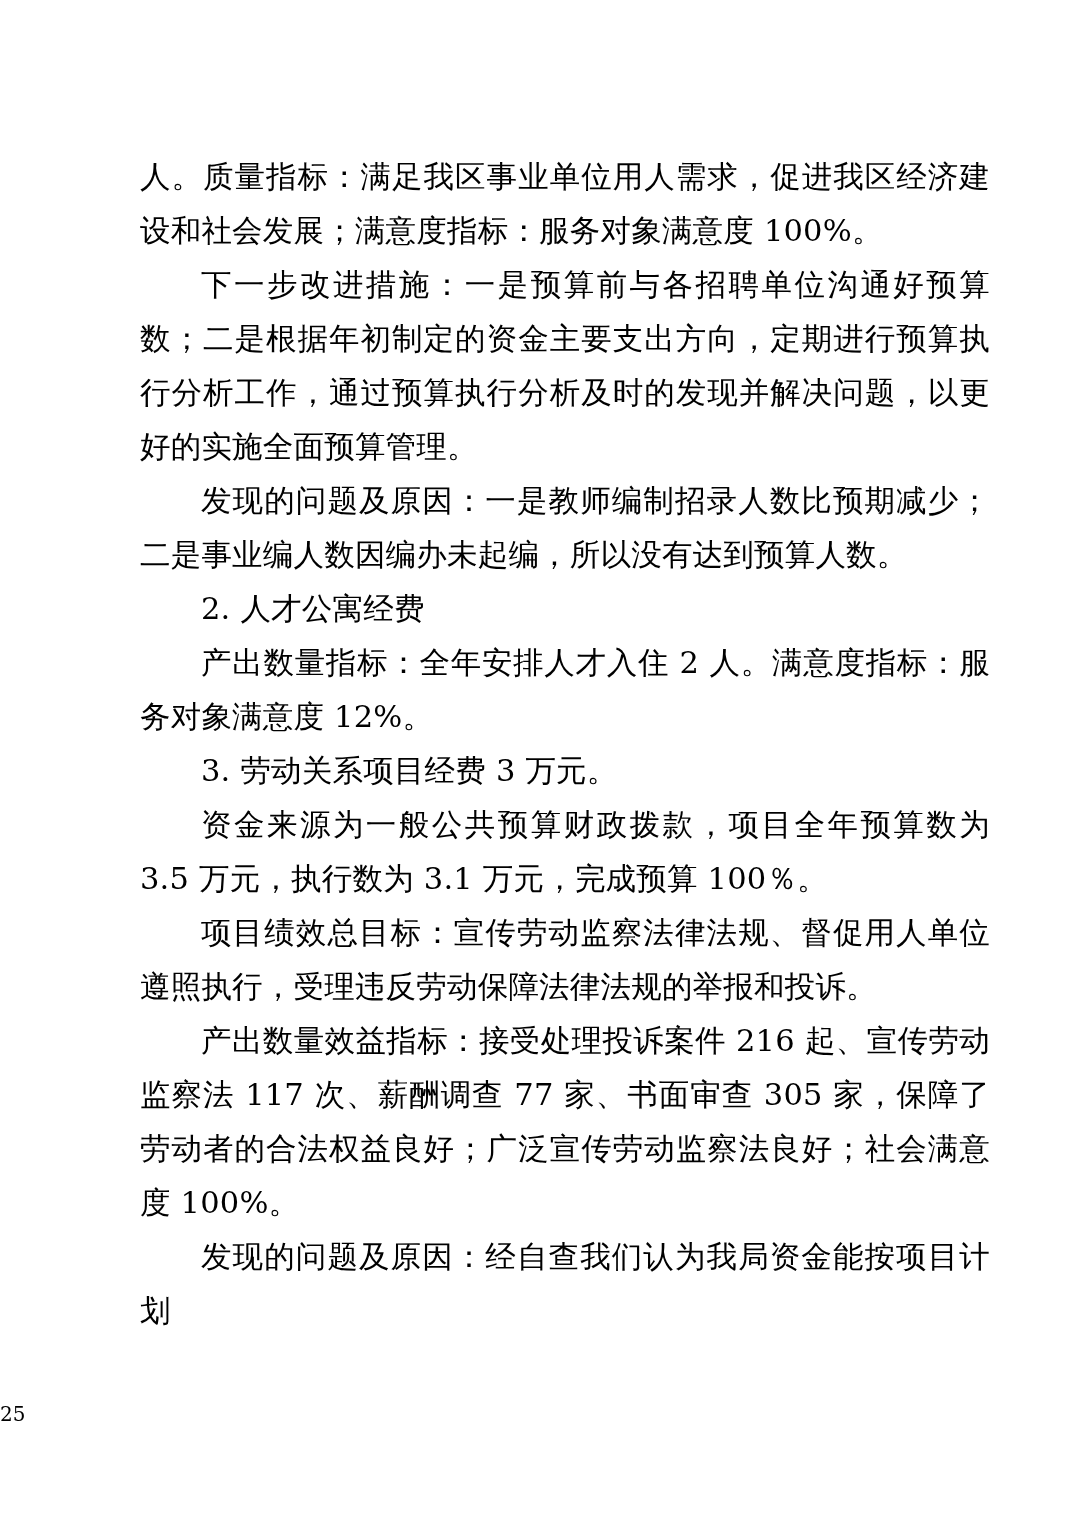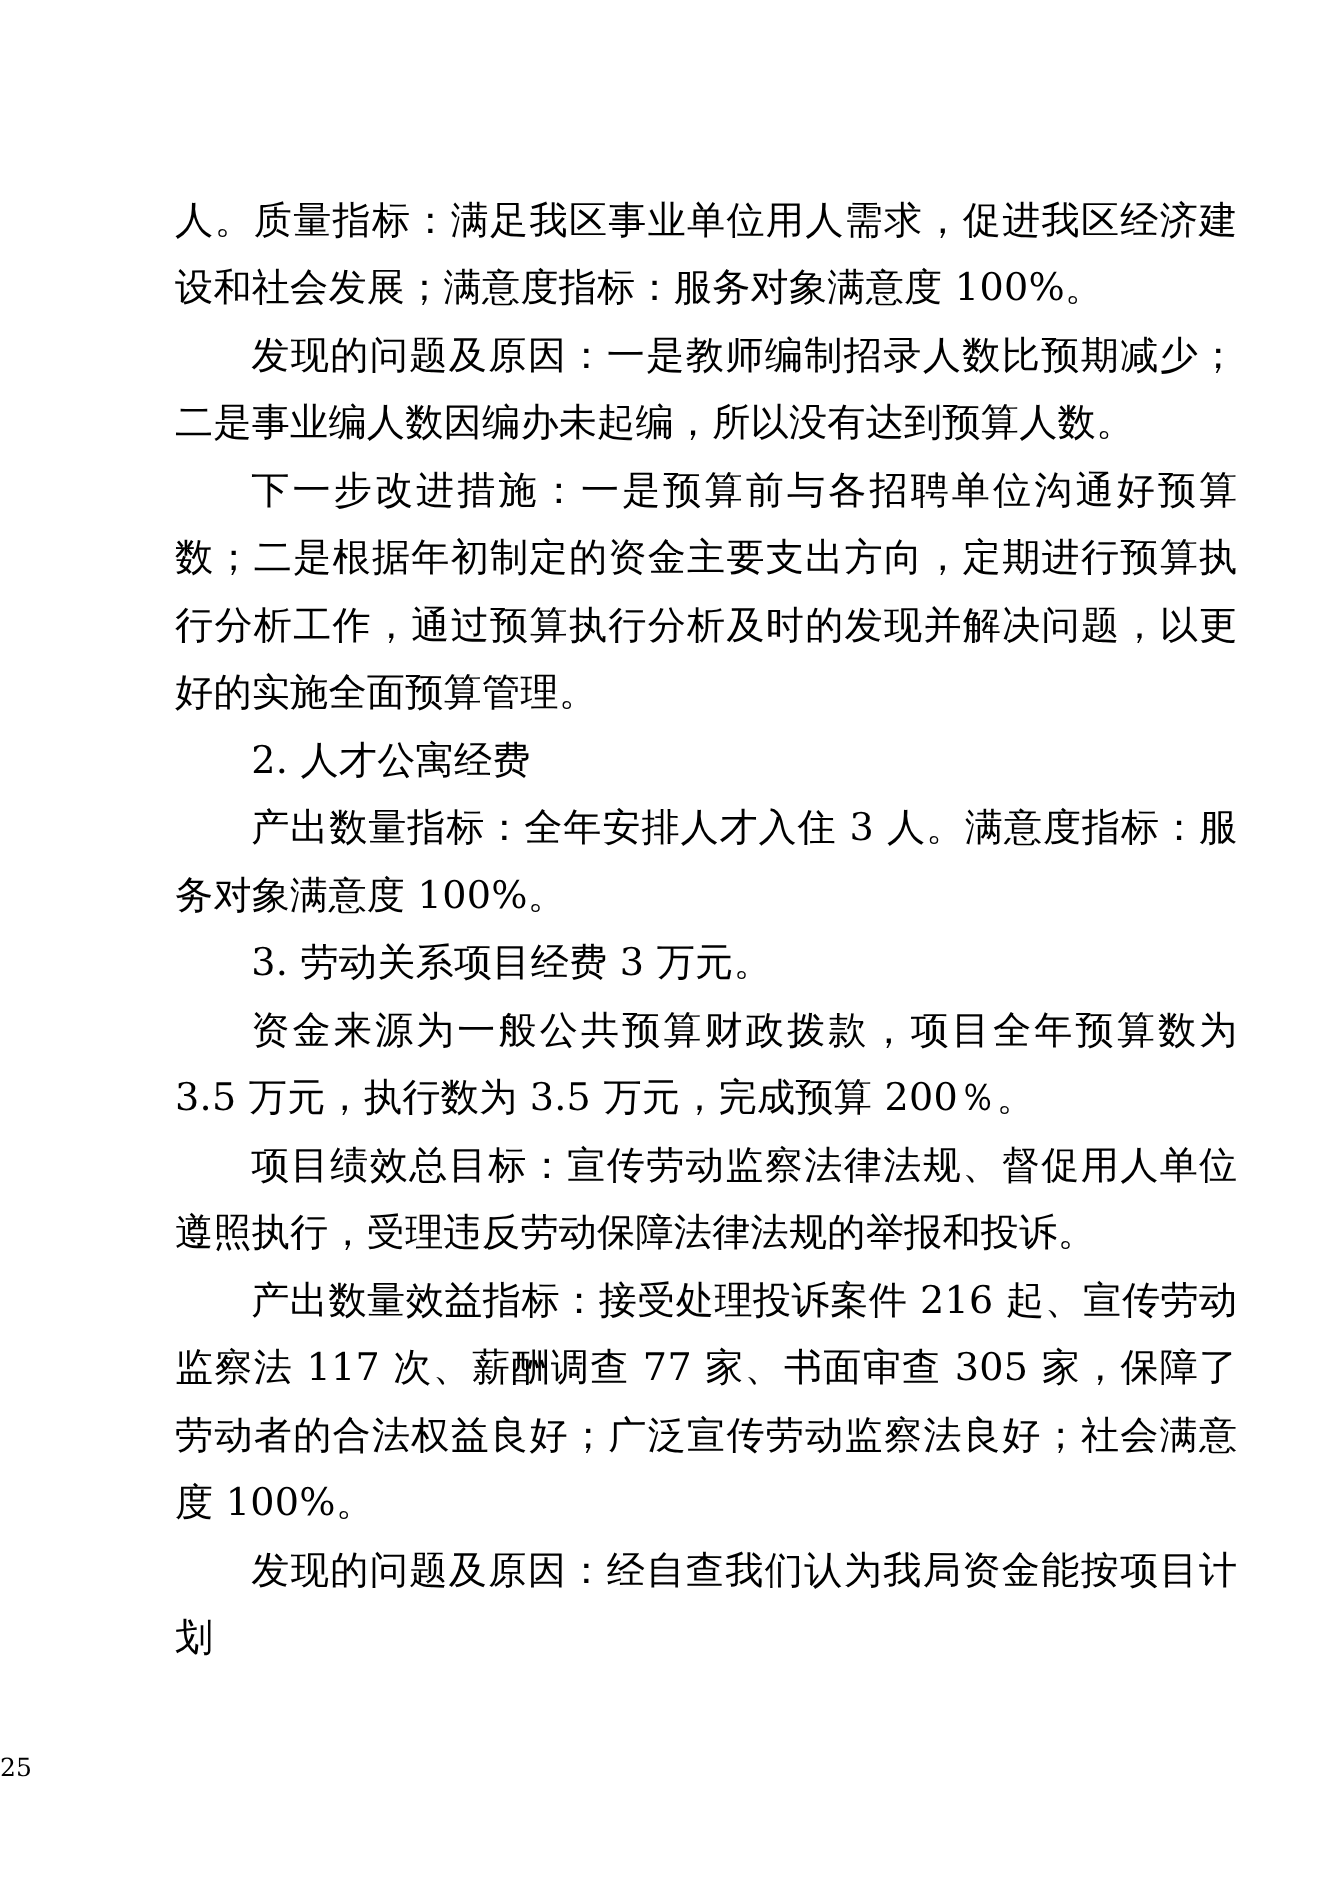--- a/index.html
+++ b/index.html
@@ -54,24 +54,24 @@
     font-family: "DejaVu Serif", "Liberation Serif", serif;
     color: #000000;
   }
 </style>
 </head>
 <body>
 
 <div class="page">
   <div class="body-text">
     <p>人。质量指标：满足我区事业单位用人需求，促进我区经济建设和社会发展；满意度指标：服务对象满意度 100%。</p>
+    <p class="indent">下一步改进措施：一是预算前与各招聘单位沟通好预算数；二是根据年初制定的资金主要支出方向，定期进行预算执行分析工作，通过预算执行分析及时的发现并解决问题，以更好的实施全面预算管理。</p>
     <p class="indent">发现的问题及原因：一是教师编制招录人数比预期减少；二是事业编人数因编办未起编，所以没有达到预算人数。</p>
-    <p class="indent">下一步改进措施：一是预算前与各招聘单位沟通好预算数；二是根据年初制定的资金主要支出方向，定期进行预算执行分析工作，通过预算执行分析及时的发现并解决问题，以更好的实施全面预算管理。</p>
     <p class="heading">2. 人才公寓经费</p>
-    <p class="indent">产出数量指标：全年安排人才入住 3 人。满意度指标：服务对象满意度 100%。</p>
+    <p class="indent">产出数量指标：全年安排人才入住 2 人。满意度指标：服务对象满意度 12%。</p>
     <p class="heading">3. 劳动关系项目经费 3 万元。</p>
-    <p class="indent">资金来源为一般公共预算财政拨款，项目全年预算数为 3.5 万元，执行数为 3.5 万元，完成预算 200％。</p>
+    <p class="indent">资金来源为一般公共预算财政拨款，项目全年预算数为 3.5 万元，执行数为 3.1 万元，完成预算 100％。</p>
     <p class="indent">项目绩效总目标：宣传劳动监察法律法规、督促用人单位遵照执行，受理违反劳动保障法律法规的举报和投诉。</p>
     <p class="indent">产出数量效益指标：接受处理投诉案件 216 起、宣传劳动监察法 117 次、薪酬调查 77 家、书面审查 305 家，保障了劳动者的合法权益良好；广泛宣传劳动监察法良好；社会满意度 100%。</p>
     <p class="indent">发现的问题及原因：经自查我们认为我局资金能按项目计划</p>
   </div>
   <div class="page-number">25</div>
 </div>
 
 </body></html>

